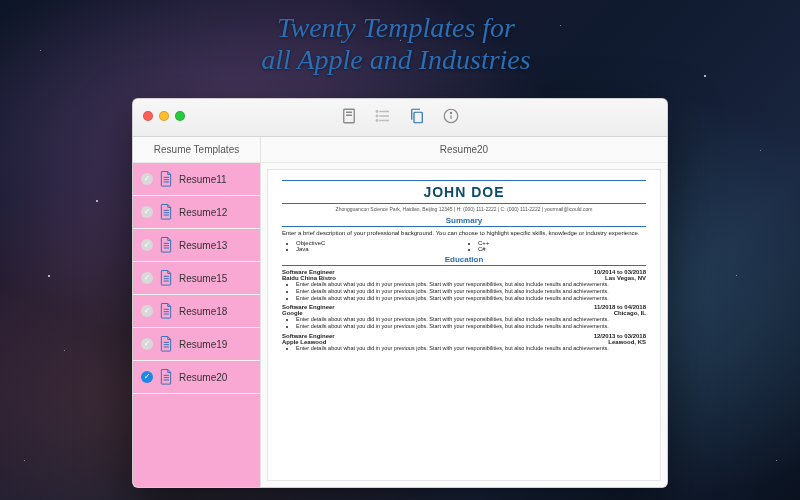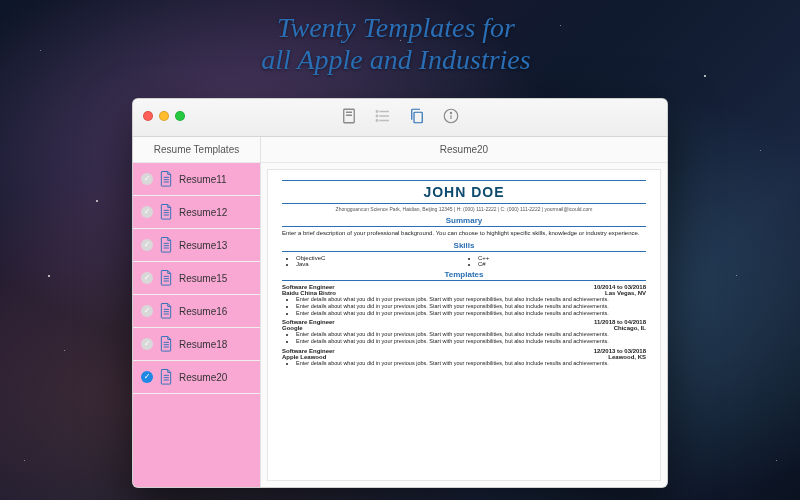--- a/index.html
+++ b/index.html
@@ -180,32 +180,32 @@
           </div>
           <div class="sb-item">
             <div class="sb-check"></div>
             <span><svg class="sb-doc" viewBox="0 0 24 28" fill="none" stroke="#2a6fb5" stroke-width="1.6">
                 <path d="M5 2h10l5 5v19a1 1 0 0 1-1 1H5a1 1 0 0 1-1-1V3a1 1 0 0 1 1-1z"></path>
                 <path d="M15 2v5h5"></path>
                 <line x1="8" y1="12" x2="17" y2="12"></line>
                 <line x1="8" y1="16" x2="17" y2="16"></line>
                 <line x1="8" y1="20" x2="17" y2="20"></line>
               </svg></span>
-            <span>Resume16</span>
-          </div>
-          <div class="sb-item">
-            <div class="sb-check"></div>
-            <span><svg class="sb-doc" viewBox="0 0 24 28" fill="none" stroke="#2a6fb5" stroke-width="1.6">
-                <path d="M5 2h10l5 5v19a1 1 0 0 1-1 1H5a1 1 0 0 1-1-1V3a1 1 0 0 1 1-1z"></path>
-                <path d="M15 2v5h5"></path>
-                <line x1="8" y1="12" x2="17" y2="12"></line>
-                <line x1="8" y1="16" x2="17" y2="16"></line>
-                <line x1="8" y1="20" x2="17" y2="20"></line>
-              </svg></span>
             <span>Resume18</span>
+          </div>
+          <div class="sb-item">
+            <div class="sb-check"></div>
+            <span><svg class="sb-doc" viewBox="0 0 24 28" fill="none" stroke="#2a6fb5" stroke-width="1.6">
+                <path d="M5 2h10l5 5v19a1 1 0 0 1-1 1H5a1 1 0 0 1-1-1V3a1 1 0 0 1 1-1z"></path>
+                <path d="M15 2v5h5"></path>
+                <line x1="8" y1="12" x2="17" y2="12"></line>
+                <line x1="8" y1="16" x2="17" y2="16"></line>
+                <line x1="8" y1="20" x2="17" y2="20"></line>
+              </svg></span>
+            <span>Resume19</span>
           </div>
           <div class="sb-item">
             <div class="sb-check on"></div>
             <span><svg class="sb-doc" viewBox="0 0 24 28" fill="none" stroke="#2a6fb5" stroke-width="1.6">
                 <path d="M5 2h10l5 5v19a1 1 0 0 1-1 1H5a1 1 0 0 1-1-1V3a1 1 0 0 1 1-1z"></path>
                 <path d="M15 2v5h5"></path>
                 <line x1="8" y1="12" x2="17" y2="12"></line>
                 <line x1="8" y1="16" x2="17" y2="16"></line>
                 <line x1="8" y1="20" x2="17" y2="20"></line>
               </svg></span>
@@ -214,32 +214,31 @@
         </div>
     </div>
 
     <div class="content">
       <div class="content-header">Resume20</div>
       <div class="doc">
         <div class="name">JOHN DOE</div>
         <div class="contact">Zhongguancun Science Park, Haidian, Beijing 12345 | H: (000) 111-2222 | C: (000) 111-2222 | yourmail@icould.com</div>
         <h3>Summary</h3>
         <div class="summary">Enter a brief description of your professional background. You can choose to highlight specific skills, knowledge or industry experience.</div>
-        <h3>Skills</h3>
         <div class="skills">
           <ul id="skills-l">
               <li>ObjectiveC</li>
               <li>Java</li>
             </ul>
           <ul id="skills-r">
               <li>C++</li>
               <li>C#</li>
             </ul>
         </div>
-        <h3>Templates</h3>
+        <h3>Education</h3>
         <div id="jobs">
             <div class="job">
               <div class="job-line">
                 <span>Software Engineer</span>
                 <span>10/2014 to 03/2018</span>
               </div>
               <div class="job-line sub">
                 <span>Baidu China Bistro</span>
                 <span>Las Vegas, NV</span>
               </div>

